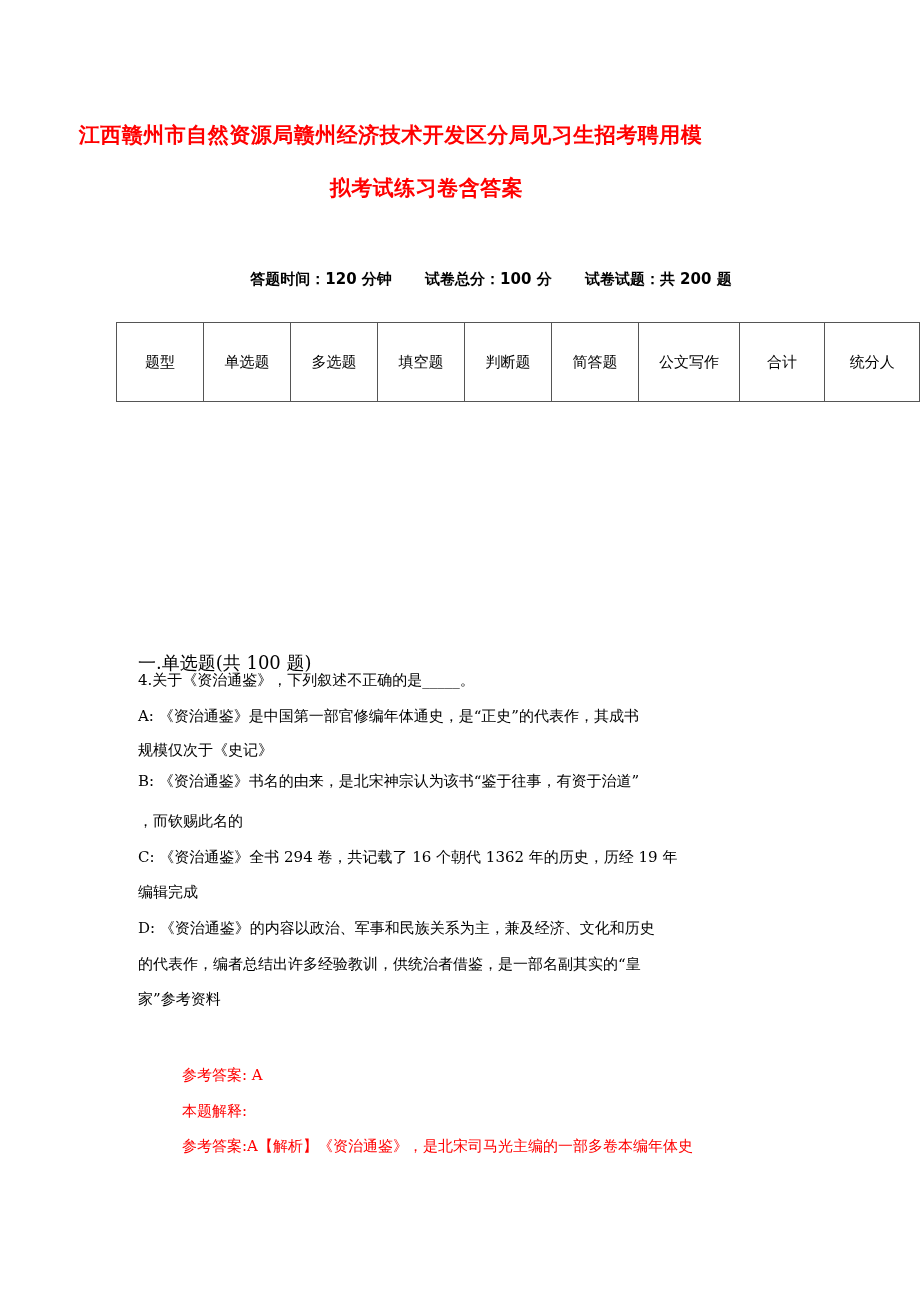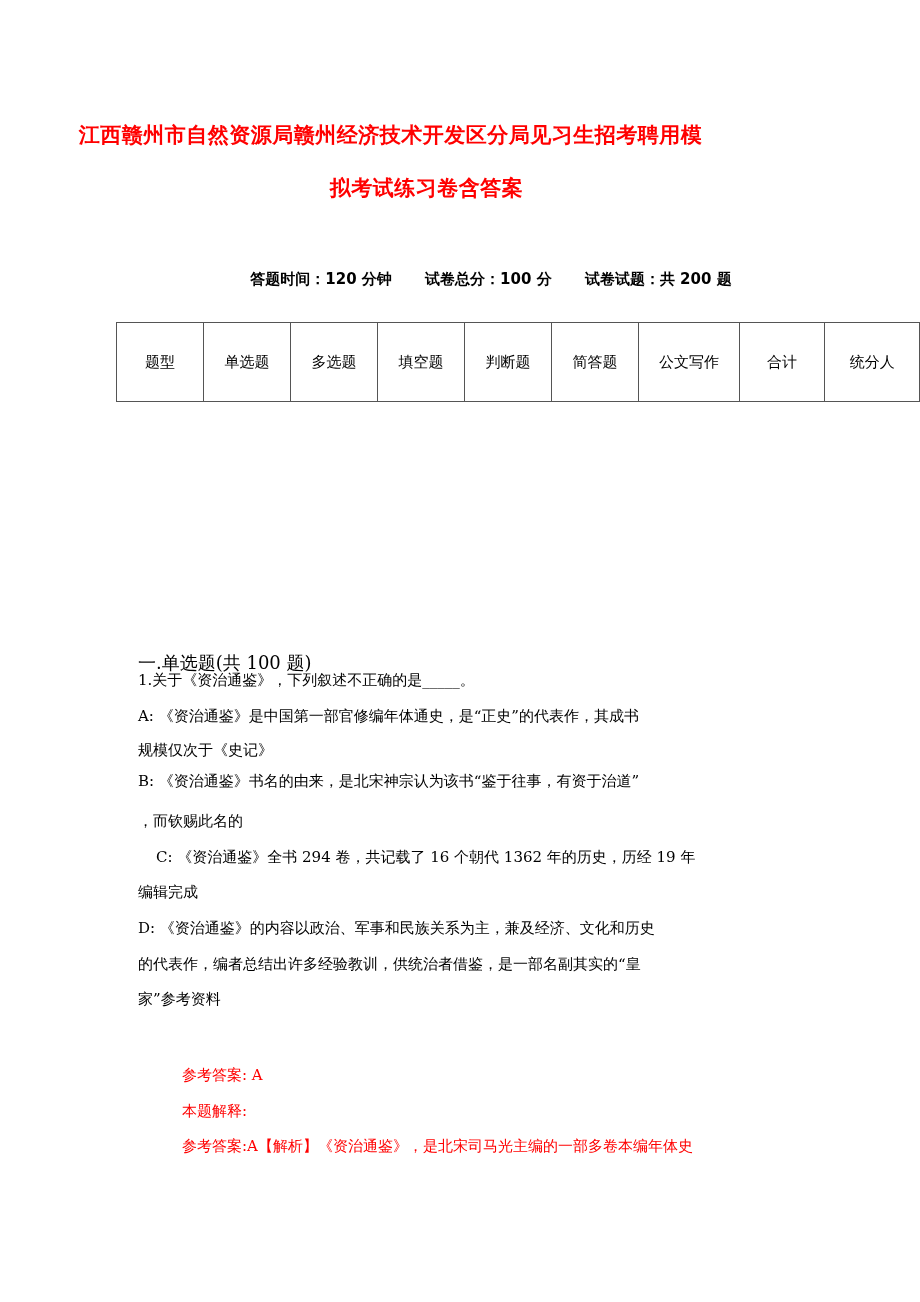--- a/index.html
+++ b/index.html
@@ -54,26 +54,26 @@
     <td style="width:72px">简答题</td>
     <td style="width:92px">公文写作</td>
     <td style="width:70px">合计</td>
     <td style="width:83px">统分人</td>
   </tr>
 </tbody>
   </table>
 
 <div class="section">一.单选题(共 100 题)</div>
 
-<div class="body-line" style="top:671px;">1.关于《资治通鉴》，下列叙述不正确的是_____。</div>
+<div class="body-line" style="top:671px;">4.关于《资治通鉴》，下列叙述不正确的是_____。</div>
 <div class="body-line" style="top:707px;">A: 《资治通鉴》是中国第一部官修编年体通史，是“正史”的代表作，其成书</div>
 <div class="body-line" style="top:741px;">规模仅次于《史记》</div>
 <div class="body-line" style="top:736px;margin-top:36px;">B: 《资治通鉴》书名的由来，是北宋神宗认为该书“鉴于往事，有资于治道”</div>
 <div class="body-line" style="top:812px;">，而钦赐此名的</div>
-<div class="body-line" style="top:848px;margin-left:18px;">C: 《资治通鉴》全书 294 卷，共记载了 16 个朝代 1362 年的历史，历经 19 年</div>
+<div class="body-line" style="top:848px;">C: 《资治通鉴》全书 294 卷，共记载了 16 个朝代 1362 年的历史，历经 19 年</div>
 <div class="body-line" style="top:883px;">编辑完成</div>
 <div class="body-line" style="top:919px;">D: 《资治通鉴》的内容以政治、军事和民族关系为主，兼及经济、文化和历史</div>
 <div class="body-line" style="top:955px;">的代表作，编者总结出许多经验教训，供统治者借鉴，是一部名副其实的“皇</div>
 <div class="body-line" style="top:990px;">家”参考资料</div>
 
 <div class="body-line red" style="top:1066px;">参考答案: A</div>
 <div class="body-line red" style="top:1102px;">本题解释:</div>
 <div class="body-line red" style="top:1137px;">参考答案:A【解析】《资治通鉴》，是北宋司马光主编的一部多卷本编年体史</div>
 
 </body></html>

